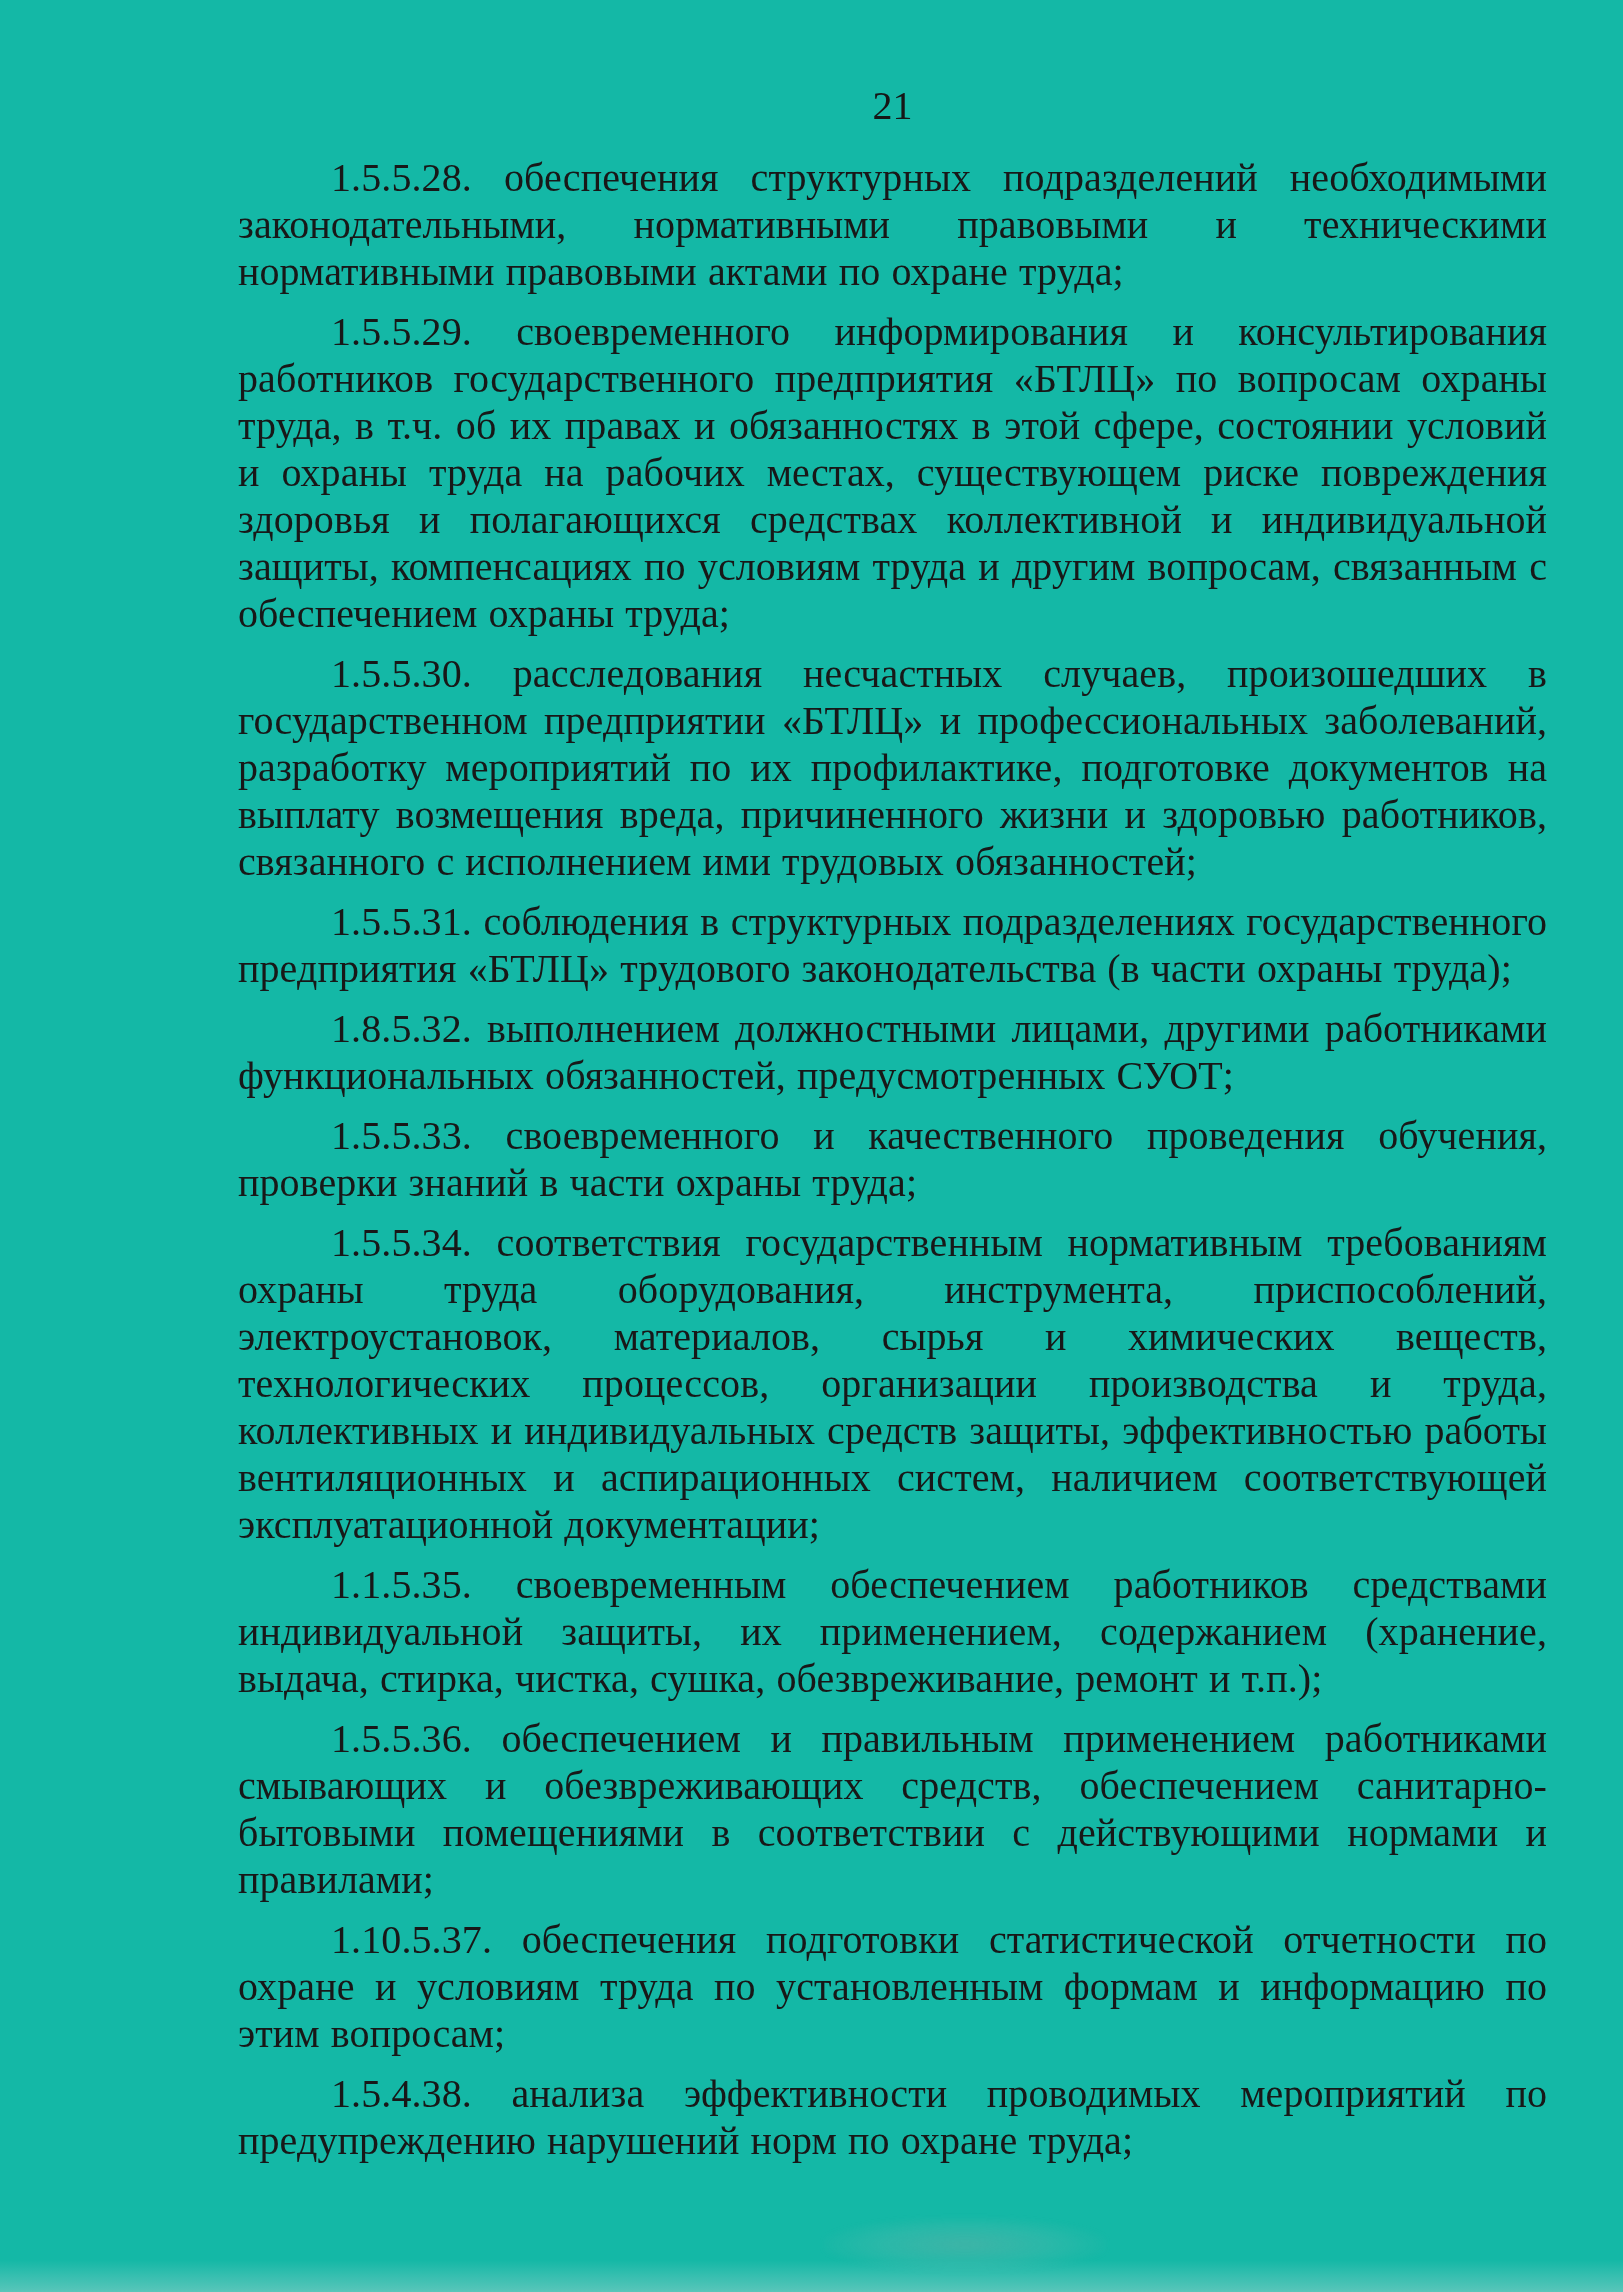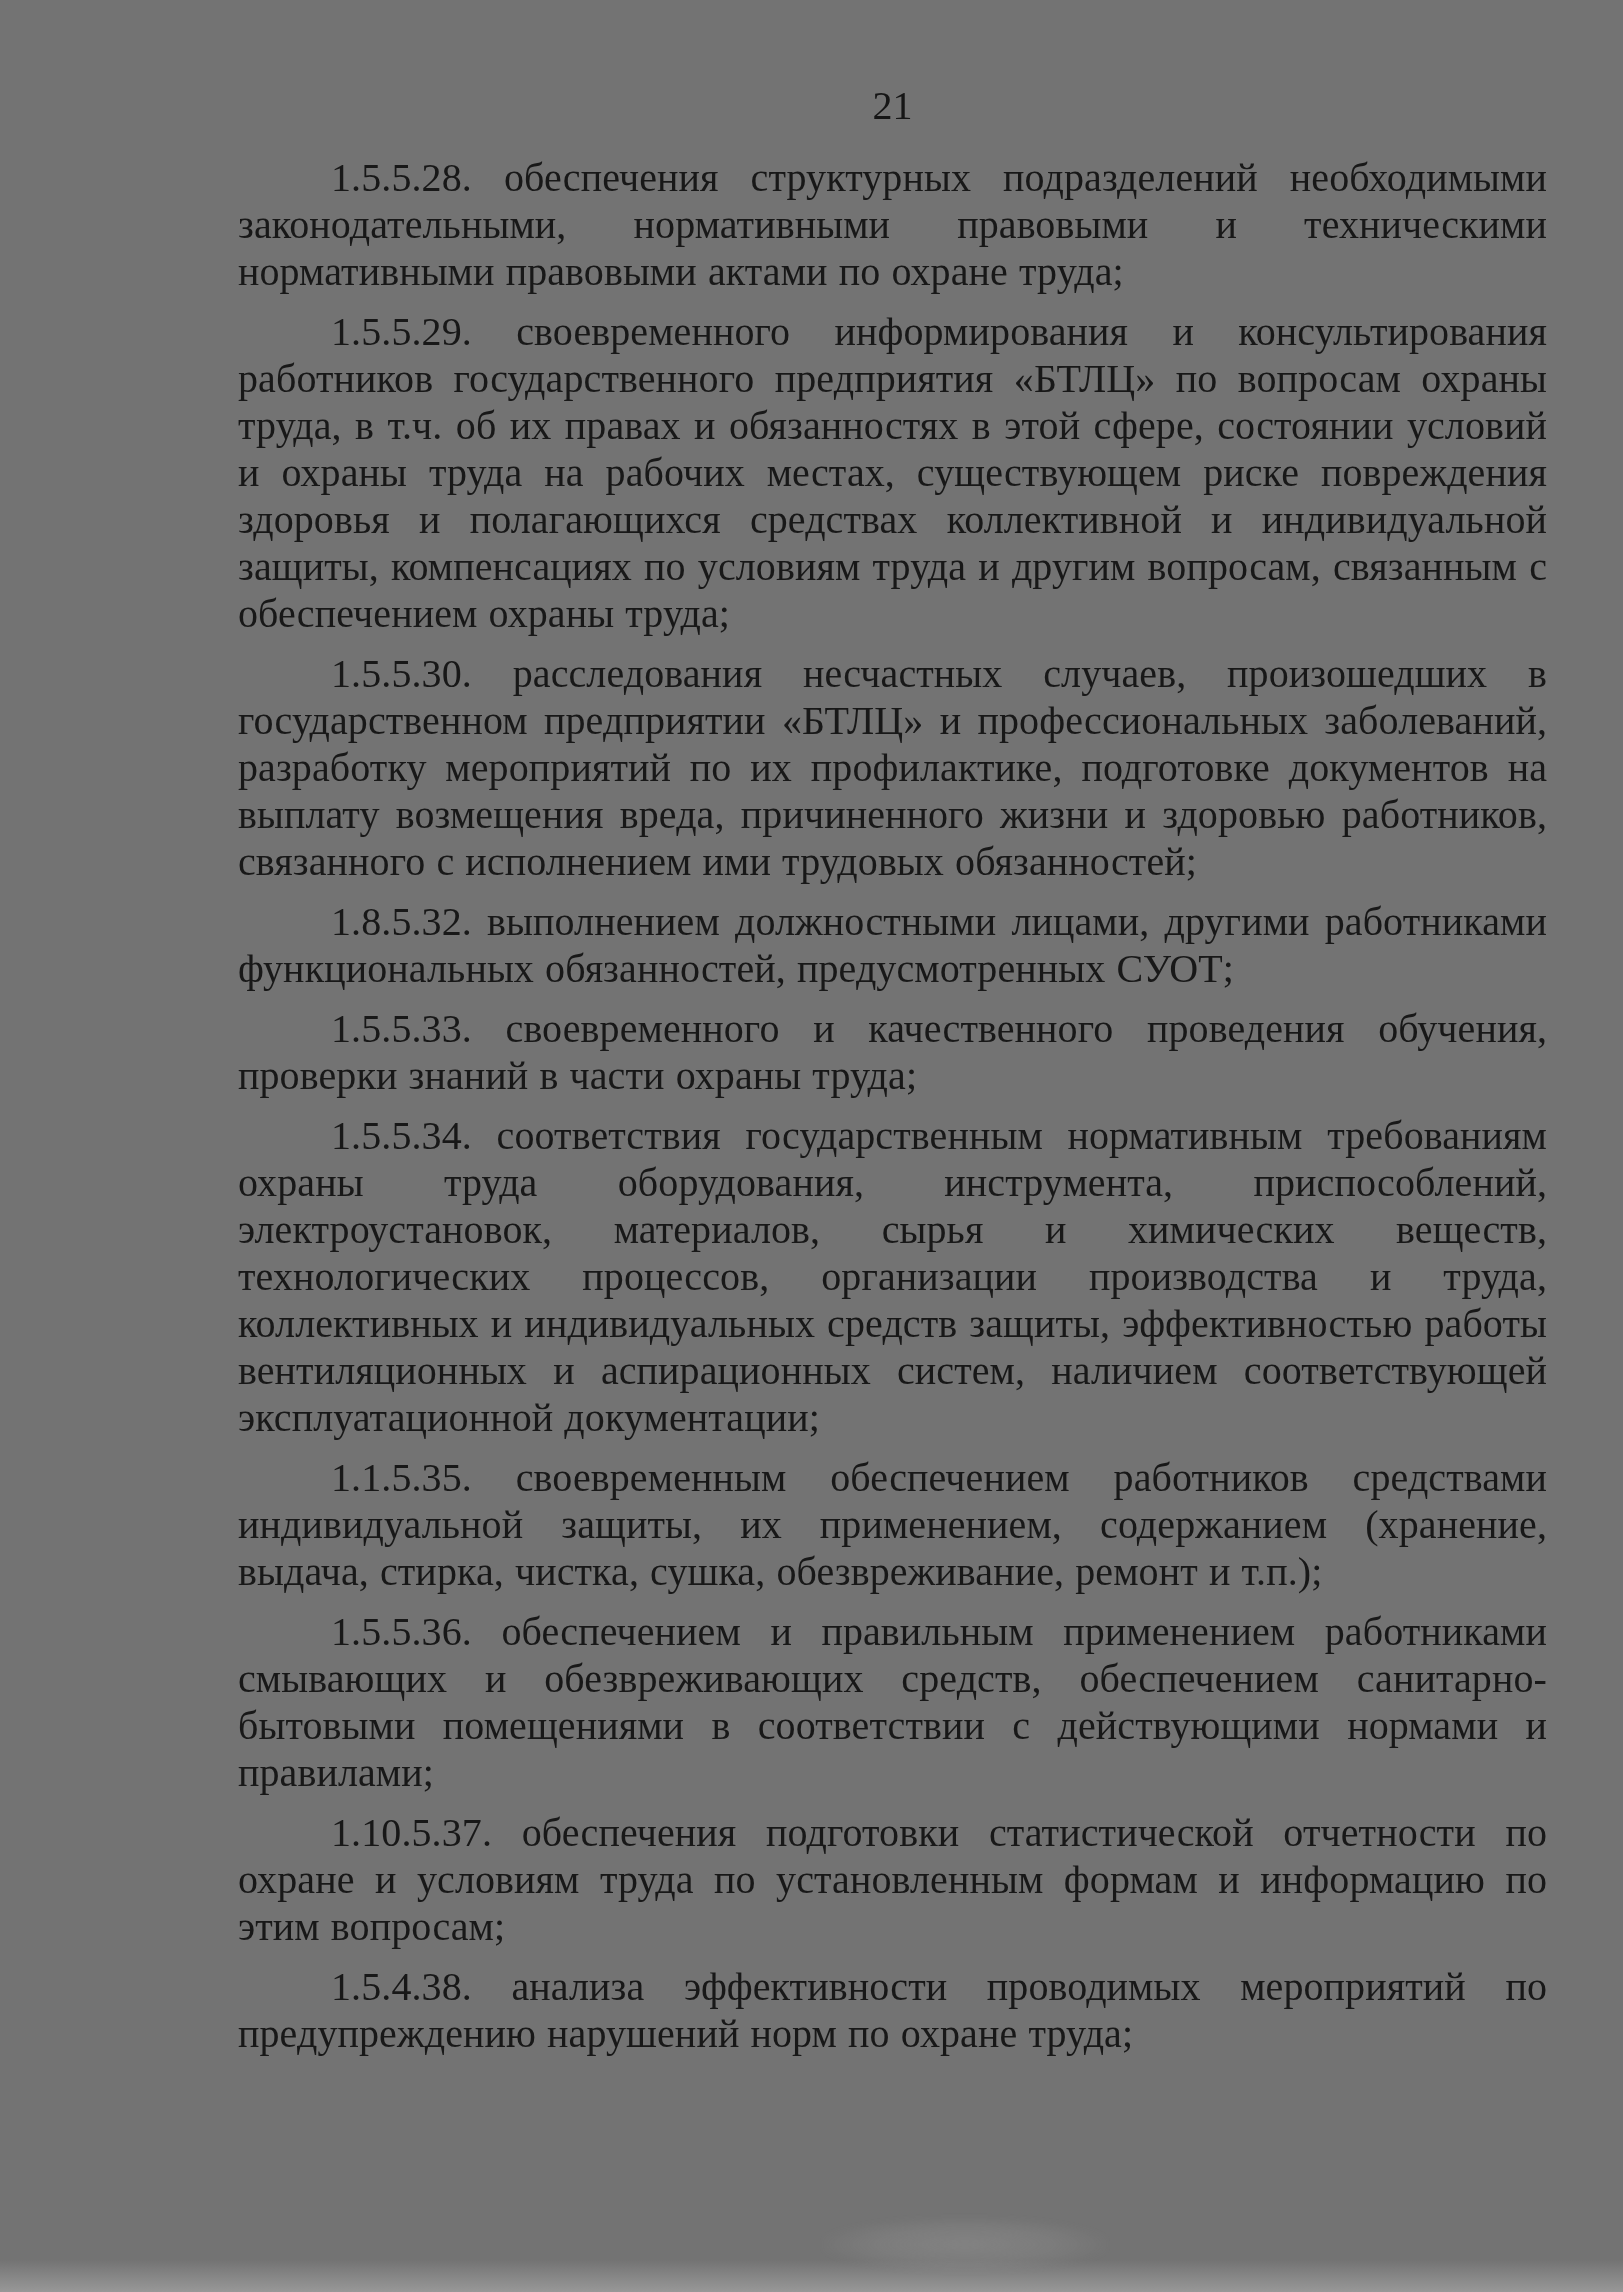--- a/index.html
+++ b/index.html
@@ -11,21 +11,21 @@
     width: 1623px;
     height: 2293px;
     background: #ffffff;
     position: relative;
     font-family: "Liberation Serif", serif;
     overflow: hidden;
   }
   .page {
     position: absolute;
     inset: 0;
-    background: #737373;
+    background: #14b8a6;
     overflow: hidden;
   }
   .page-number {
     position: absolute;
     top: 82px;
     left: 225px;
     width: 1335px;
     text-align: center;
     font-size: 40px;
     line-height: 47px;
@@ -74,20 +74,21 @@
 <body>
 
 <div class="page">
 
   <div class="page-number">21</div>
 
   <div class="text-block">
     <p class="para">1.5.5.28. обеспечения структурных подразделений необходимыми законодательными, нормативными правовыми и техническими нормативными правовыми актами по охране труда;</p>
     <p class="para">1.5.5.29. своевременного информирования и консультирования работников государственного предприятия «БТЛЦ» по вопросам охраны труда, в т.ч. об их правах и обязанностях в этой сфере, состоянии условий и охраны труда на рабочих местах, существующем риске повреждения здоровья и полагающихся средствах коллективной и индивидуальной защиты, компенсациях по условиям труда и другим вопросам, связанным с обеспечением охраны труда;</p>
     <p class="para">1.5.5.30. расследования несчастных случаев, произошедших в государственном предприятии «БТЛЦ» и профессиональных заболеваний, разработку мероприятий по их профилактике, подготовке документов на выплату возмещения вреда, причиненного жизни и здоровью работников, связанного с исполнением ими трудовых обязанностей;</p>
+    <p class="para">1.5.5.31. соблюдения в структурных подразделениях государственного предприятия «БТЛЦ» трудового законодательства (в части охраны труда);</p>
     <p class="para">1.8.5.32. выполнением должностными лицами, другими работниками функциональных обязанностей, предусмотренных СУОТ;</p>
     <p class="para">1.5.5.33. своевременного и качественного проведения обучения, проверки знаний в части охраны труда;</p>
     <p class="para">1.5.5.34. соответствия государственным нормативным требованиям охраны труда оборудования, инструмента, приспособлений, электроустановок, материалов, сырья и химических веществ, технологических процессов, организации производства и труда, коллективных и индивидуальных средств защиты, эффективностью работы вентиляционных и аспирационных систем, наличием соответствующей эксплуатационной документации;</p>
     <p class="para">1.1.5.35. своевременным обеспечением работников средствами индивидуальной защиты, их применением, содержанием (хранение, выдача, стирка, чистка, сушка, обезвреживание, ремонт и т.п.);</p>
     <p class="para">1.5.5.36. обеспечением и правильным применением работниками смывающих и обезвреживающих средств, обеспечением санитарно-бытовыми помещениями в соответствии с действующими нормами и правилами;</p>
     <p class="para">1.10.5.37. обеспечения подготовки статистической отчетности по охране и условиям труда по установленным формам и информацию по этим вопросам;</p>
     <p class="para">1.5.4.38. анализа эффективности проводимых мероприятий по предупреждению нарушений норм по охране труда;</p>
   </div>
 
   <div class="scan-smudge"></div>

